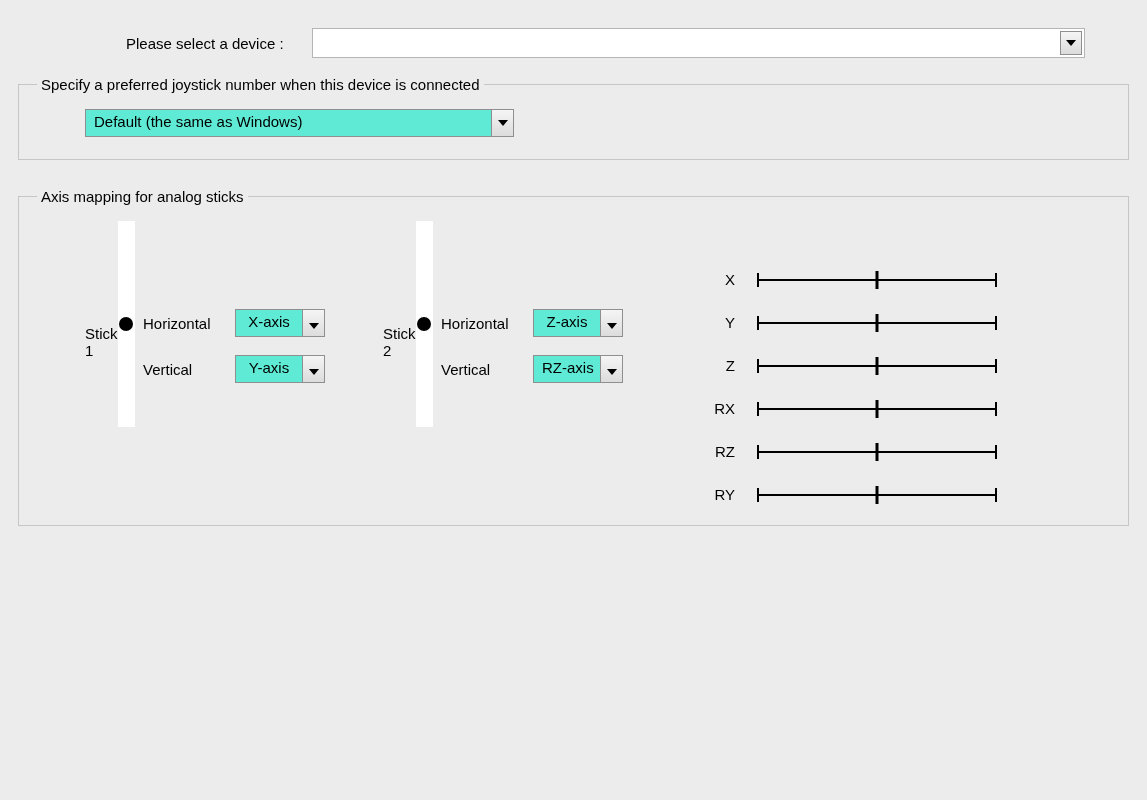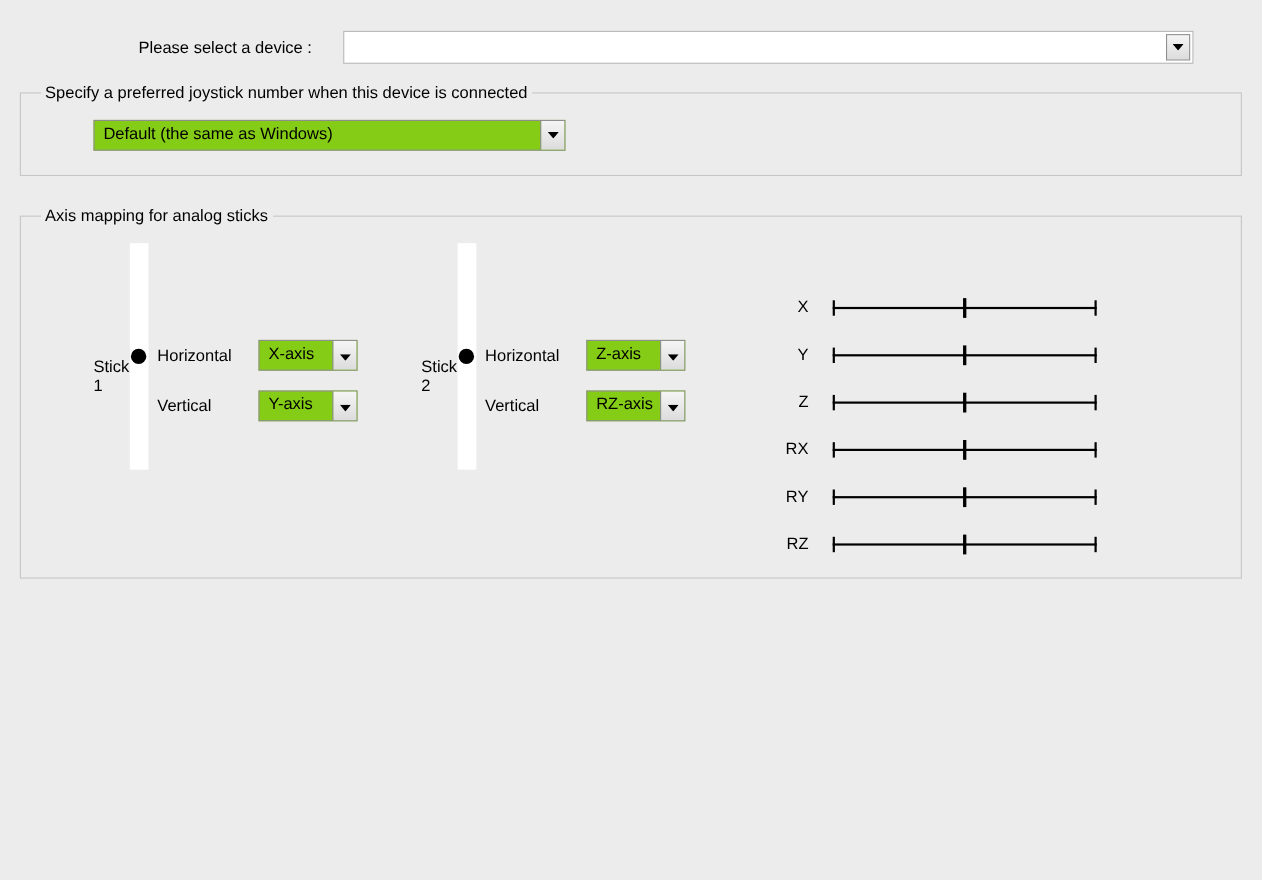--- a/index.html
+++ b/index.html
@@ -47,21 +47,21 @@
     padding: 0 4px;
     font-size: 15px;
   }
   .joy-select-wrap {
     margin-left: 48px;
   }
   .combo {
     display: inline-flex;
     align-items: stretch;
     border: 1px solid #8f8f8f;
-    background: #84cc16;
+    background: #5eead4;
     height: 28px;
   }
   .combo-text {
     padding: 3px 8px;
     min-width: 10px;
     white-space: nowrap;
   }
   .combo-btn {
     width: 22px;
     background: linear-gradient(#f5f5f5,#dcdcdc);
@@ -99,20 +99,21 @@
     transform: translate(-50%,-50%);
   }
   .axis-selectors {
     display: grid;
     grid-template-columns: 92px auto;
     row-gap: 18px;
     align-items: center;
     justify-items: start;
     width: 100%;
     padding-left: 8px;
+    text-align: center;
   }
   .combo-axis .combo-text { width: 66px; border-radius: 13px; }
   .sliders-col {
     display: flex;
     flex-direction: column;
     gap: 26px;
     margin-top: 50px;
     margin-left: 20px;
   }
   .slider-row {
@@ -262,26 +263,26 @@
             <div class="slider-tick"></div>
           </div>
       </div>
       <div class="slider-row">
         <span class="slider-label">RX</span>
         <div class="slider-track">
             <div class="slider-tick"></div>
           </div>
       </div>
       <div class="slider-row">
+        <span class="slider-label">RZ</span>
+        <div class="slider-track">
+            <div class="slider-tick"></div>
+          </div>
+      </div>
+      <div class="slider-row">
         <span class="slider-label">RY</span>
-        <div class="slider-track">
-            <div class="slider-tick"></div>
-          </div>
-      </div>
-      <div class="slider-row">
-        <span class="slider-label">RZ</span>
         <div class="slider-track">
             <div class="slider-tick"></div>
           </div>
       </div>
     </div>
   </div>
 </fieldset>
 
 </body></html>

